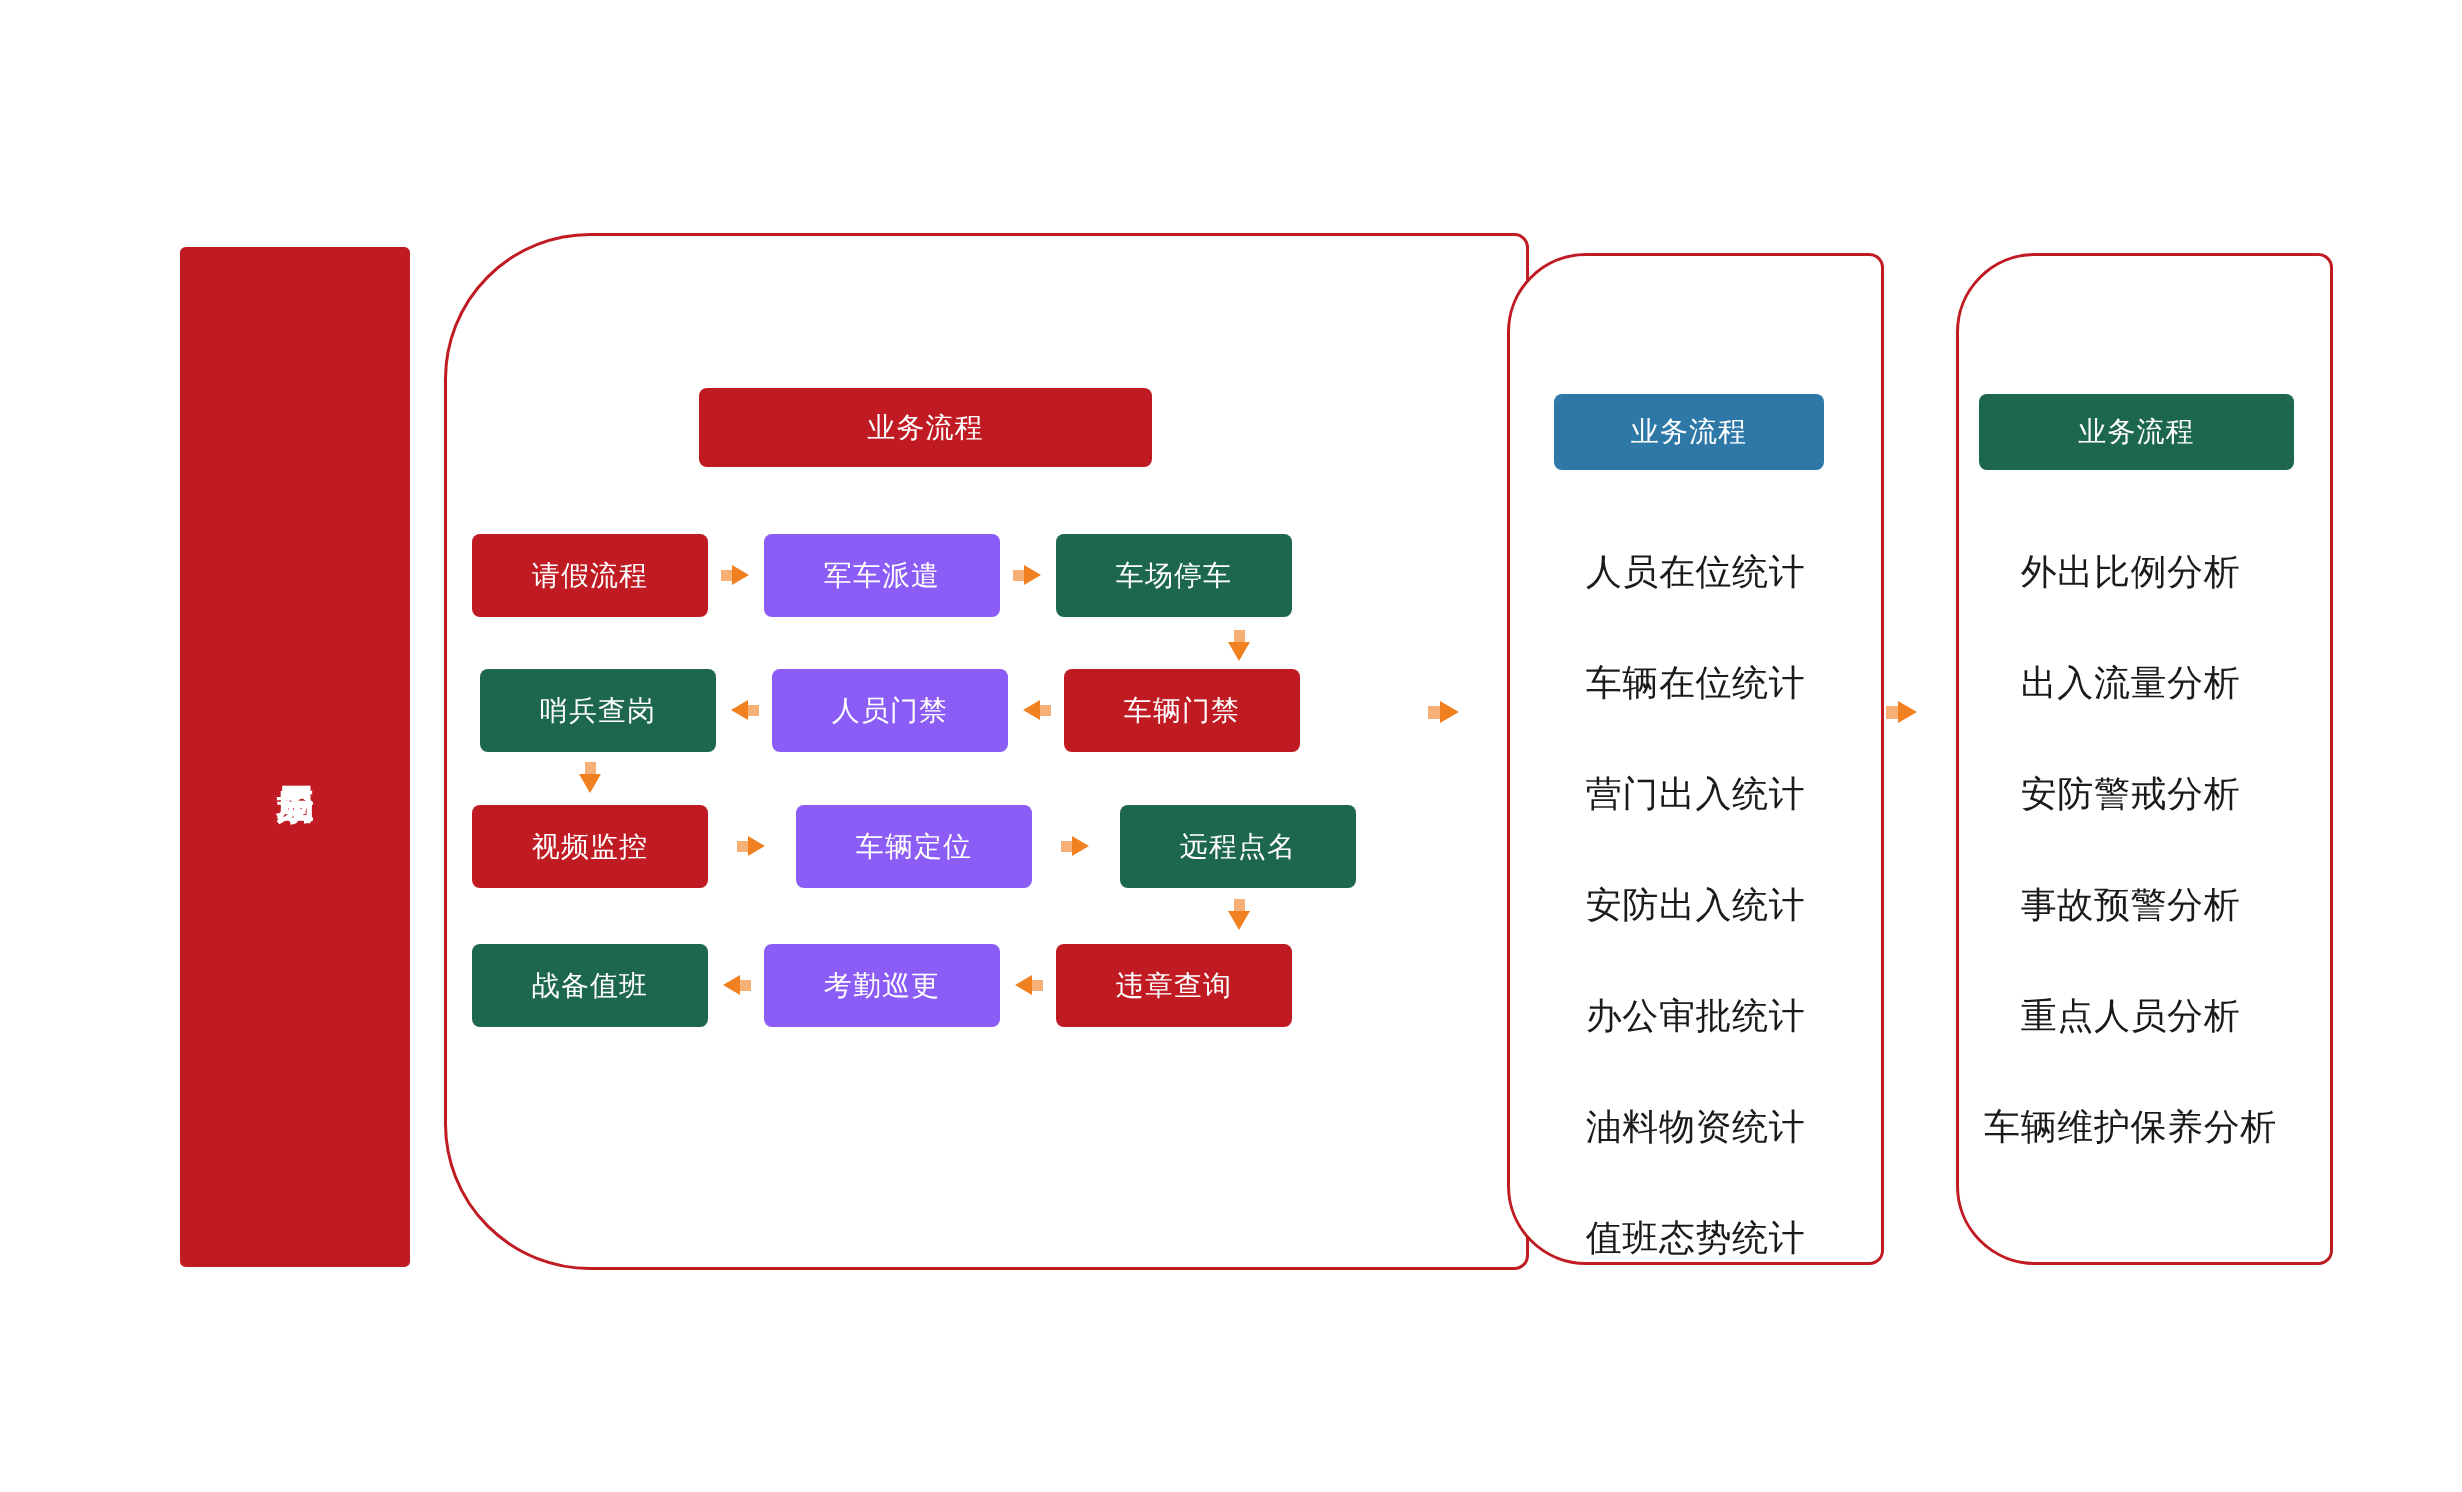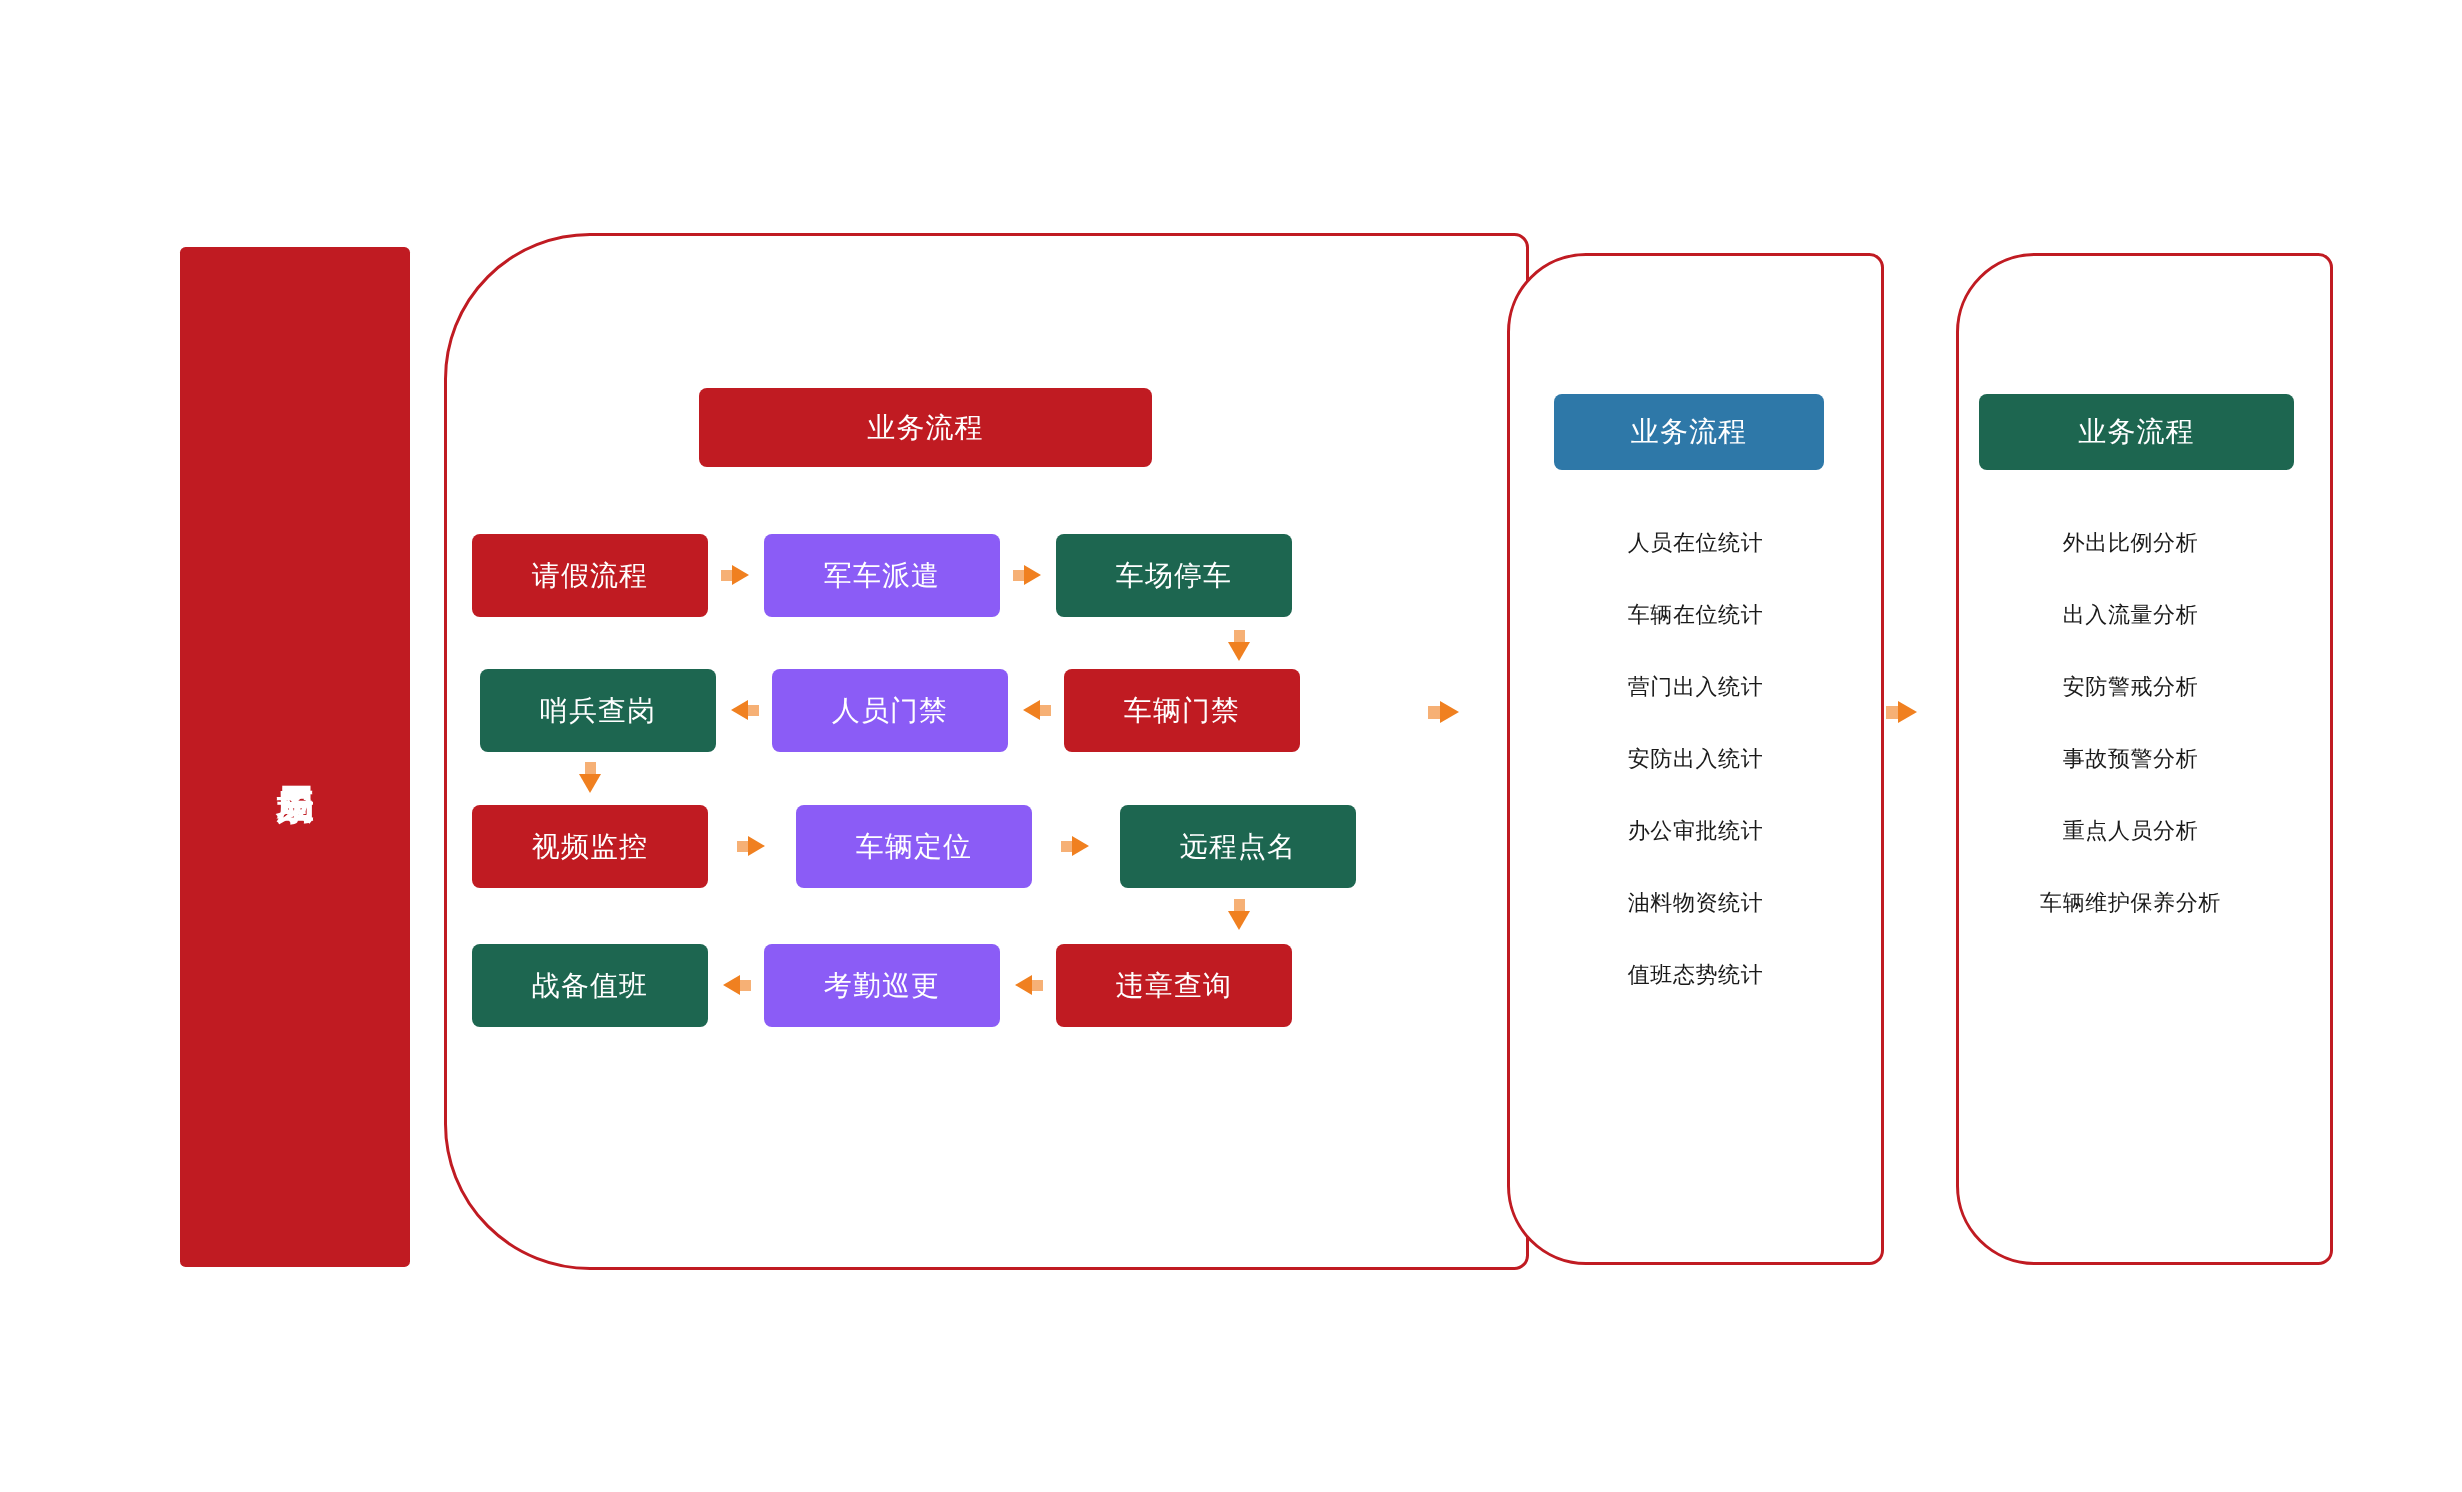--- a/index.html
+++ b/index.html
@@ -229,24 +229,25 @@
 
   
   .text-list {
     position: absolute;
     display: flex;
     flex-direction: column;
     align-items: center;
   }
   .text-list .li {
     color: #1a1a1a;
-    font-size: 22px;
+    font-size: 36px;
     letter-spacing: 0.6px;
     white-space: nowrap;
     margin-bottom: 42px;
+    margin-top: 20px;
   }
   #stats-list {
     left: 1507px;
     top: 528px;
     width: 377px;
   }
   #analysis-list {
     left: 1956px;
     top: 528px;
     width: 349px;

